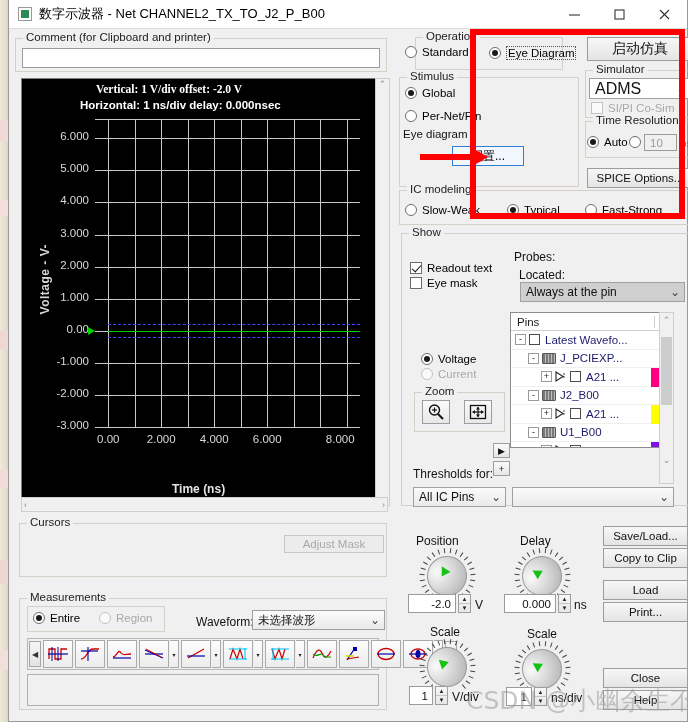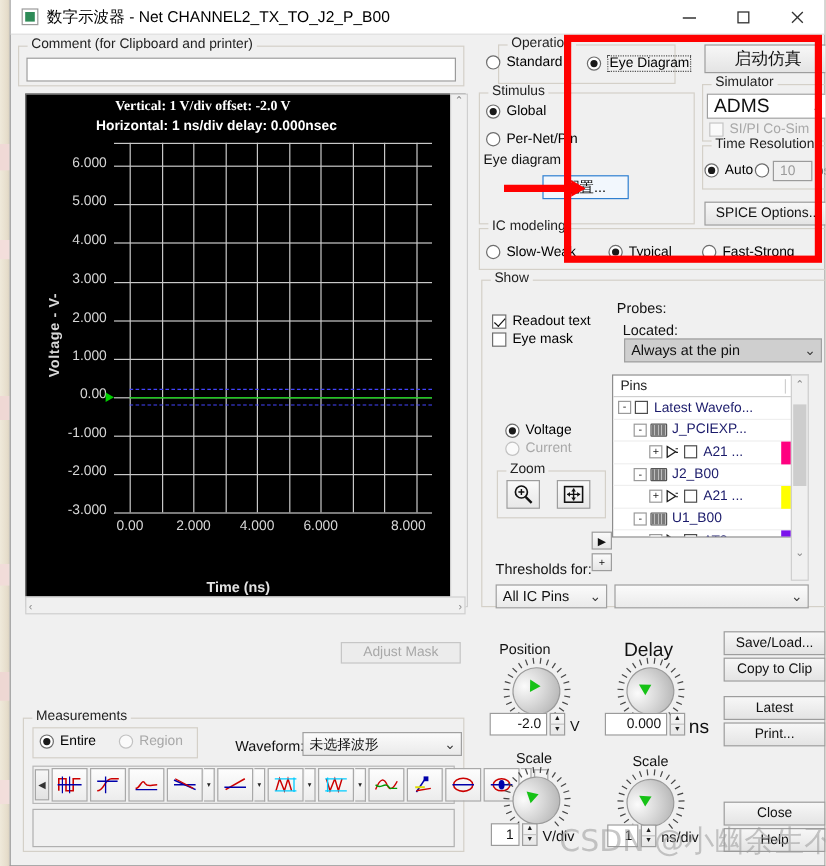--- a/index.html
+++ b/index.html
@@ -356,20 +356,23 @@
 
     <div class="vscroll" style="left:366px; top:78px; width:15px; height:428px;">
       <span>⌃</span>
       <span>⌄</span>
     </div>
     <div class="hscroll" style="left:12px; top:497px; width:367px;">
       <span>‹</span>
       <span>›</span>
     </div>
 
+    <div class="group" style="left:10px; top:523px; width:368px; height:54px;">
+      <div class="gtitle">Cursors</div>
+    </div>
     <div class="btn dis" style="left:275px; top:535px; width:100px; height:18px;">Adjust Mask</div>
 
     <div class="group" style="left:10px; top:598px; width:368px; height:112px;">
       <div class="gtitle">Measurements</div>
     </div>
     <div class="group" style="left:18px; top:606px; width:138px; height:26px;"></div>
     <div class="radio on" style="left:24px; top:612px;">
       <span class="dot"></span>
       <span>Entire</span>
     </div>
@@ -760,21 +763,21 @@
     <div class="knob" style="left:418px; top:647px; transform:rotate(-48deg);">
       <div class="ptr" style="margin-bottom:14px;"></div>
     </div>
     <div class="input num" style="left:400px; top:686px; width:24px; height:19px;">1</div>
     <div class="spin" style="left:426px; top:686px; height:19px;">
       <div>▲</div>
         <div>▼</div>
     </div>
     <div class="lbl" style="left:443px; top:690px; font-size:12px;">V/div</div>
 
-    <div class="lbl" style="left:511px; top:534px; font-size:16px;">Delay</div>
+    <div class="lbl" style="left:511px; top:534px; font-size:12px;">Delay</div>
     <div class="ticks" style="left:505px; top:548px;">
         <i style="transform: rotate(-140deg);"></i>
         <i style="transform: rotate(-126.667deg);"></i>
         <i style="transform: rotate(-113.333deg);"></i>
         <i style="transform: rotate(-100deg);"></i>
         <i style="transform: rotate(-86.6667deg);"></i>
         <i style="transform: rotate(-73.3333deg);"></i>
         <i style="transform: rotate(-60deg);"></i>
         <i style="transform: rotate(-46.6667deg);"></i>
         <i style="transform: rotate(-33.3333deg);"></i>
@@ -793,21 +796,21 @@
         <i style="transform: rotate(140deg);"></i>
       </div>
     <div class="knob" style="left:513px; top:556px; transform:rotate(-60deg);">
       <div class="ptr" style="margin-bottom:14px;"></div>
     </div>
     <div class="input num" style="left:495px; top:594px; width:52px; height:19px;">0.000</div>
     <div class="spin" style="left:549px; top:594px; height:19px;">
       <div>▲</div>
         <div>▼</div>
     </div>
-    <div class="lbl" style="left:565px; top:598px; font-size:16px;">ns</div>
+    <div class="lbl" style="left:565px; top:598px; font-size:12px;">ns</div>
     <div class="lbl" style="left:518px; top:627px; font-size:12px;">Scale</div>
     <div class="ticks" style="left:505px; top:641px;">
         <i style="transform: rotate(-140deg);"></i>
         <i style="transform: rotate(-126.667deg);"></i>
         <i style="transform: rotate(-113.333deg);"></i>
         <i style="transform: rotate(-100deg);"></i>
         <i style="transform: rotate(-86.6667deg);"></i>
         <i style="transform: rotate(-73.3333deg);"></i>
         <i style="transform: rotate(-60deg);"></i>
         <i style="transform: rotate(-46.6667deg);"></i>
@@ -831,21 +834,21 @@
     </div>
     <div class="input num" style="left:497px; top:687px; width:26px; height:19px;">1</div>
     <div class="spin" style="left:525px; top:687px; height:19px;">
       <div>▲</div>
         <div>▼</div>
     </div>
     <div class="lbl" style="left:542px; top:691px; font-size:12px;">ns/div</div>
 
     <div class="btn" style="left:594px; top:526px; width:85px; height:20px;">Save/Load...</div>
     <div class="btn" style="left:594px; top:548px; width:85px; height:20px;">Copy to Clip</div>
-    <div class="btn" style="left:594px; top:580px; width:85px; height:20px;">Latest</div>
+    <div class="btn" style="left:594px; top:580px; width:85px; height:20px;">Load</div>
     <div class="btn" style="left:594px; top:602px; width:85px; height:20px;">Print...</div>
     <div class="btn" style="left:594px; top:668px; width:85px; height:20px;">Close</div>
     <div class="btn" style="left:594px; top:690px; width:85px; height:20px;">Help</div>
 
   </div>
 
   <div class="redbox" style="left:470px; top:29px; width:215px; height:190px;"></div>
   <svg class="redarrow" style="left:418px; top:147px; width:70px; height:20px;">
     <line x1="2" y1="10" x2="62" y2="10" stroke="#ff0000" stroke-width="6"></line>
     <path d="M58 3 L70 10 L58 17 Z" fill="#ff0000"></path>

